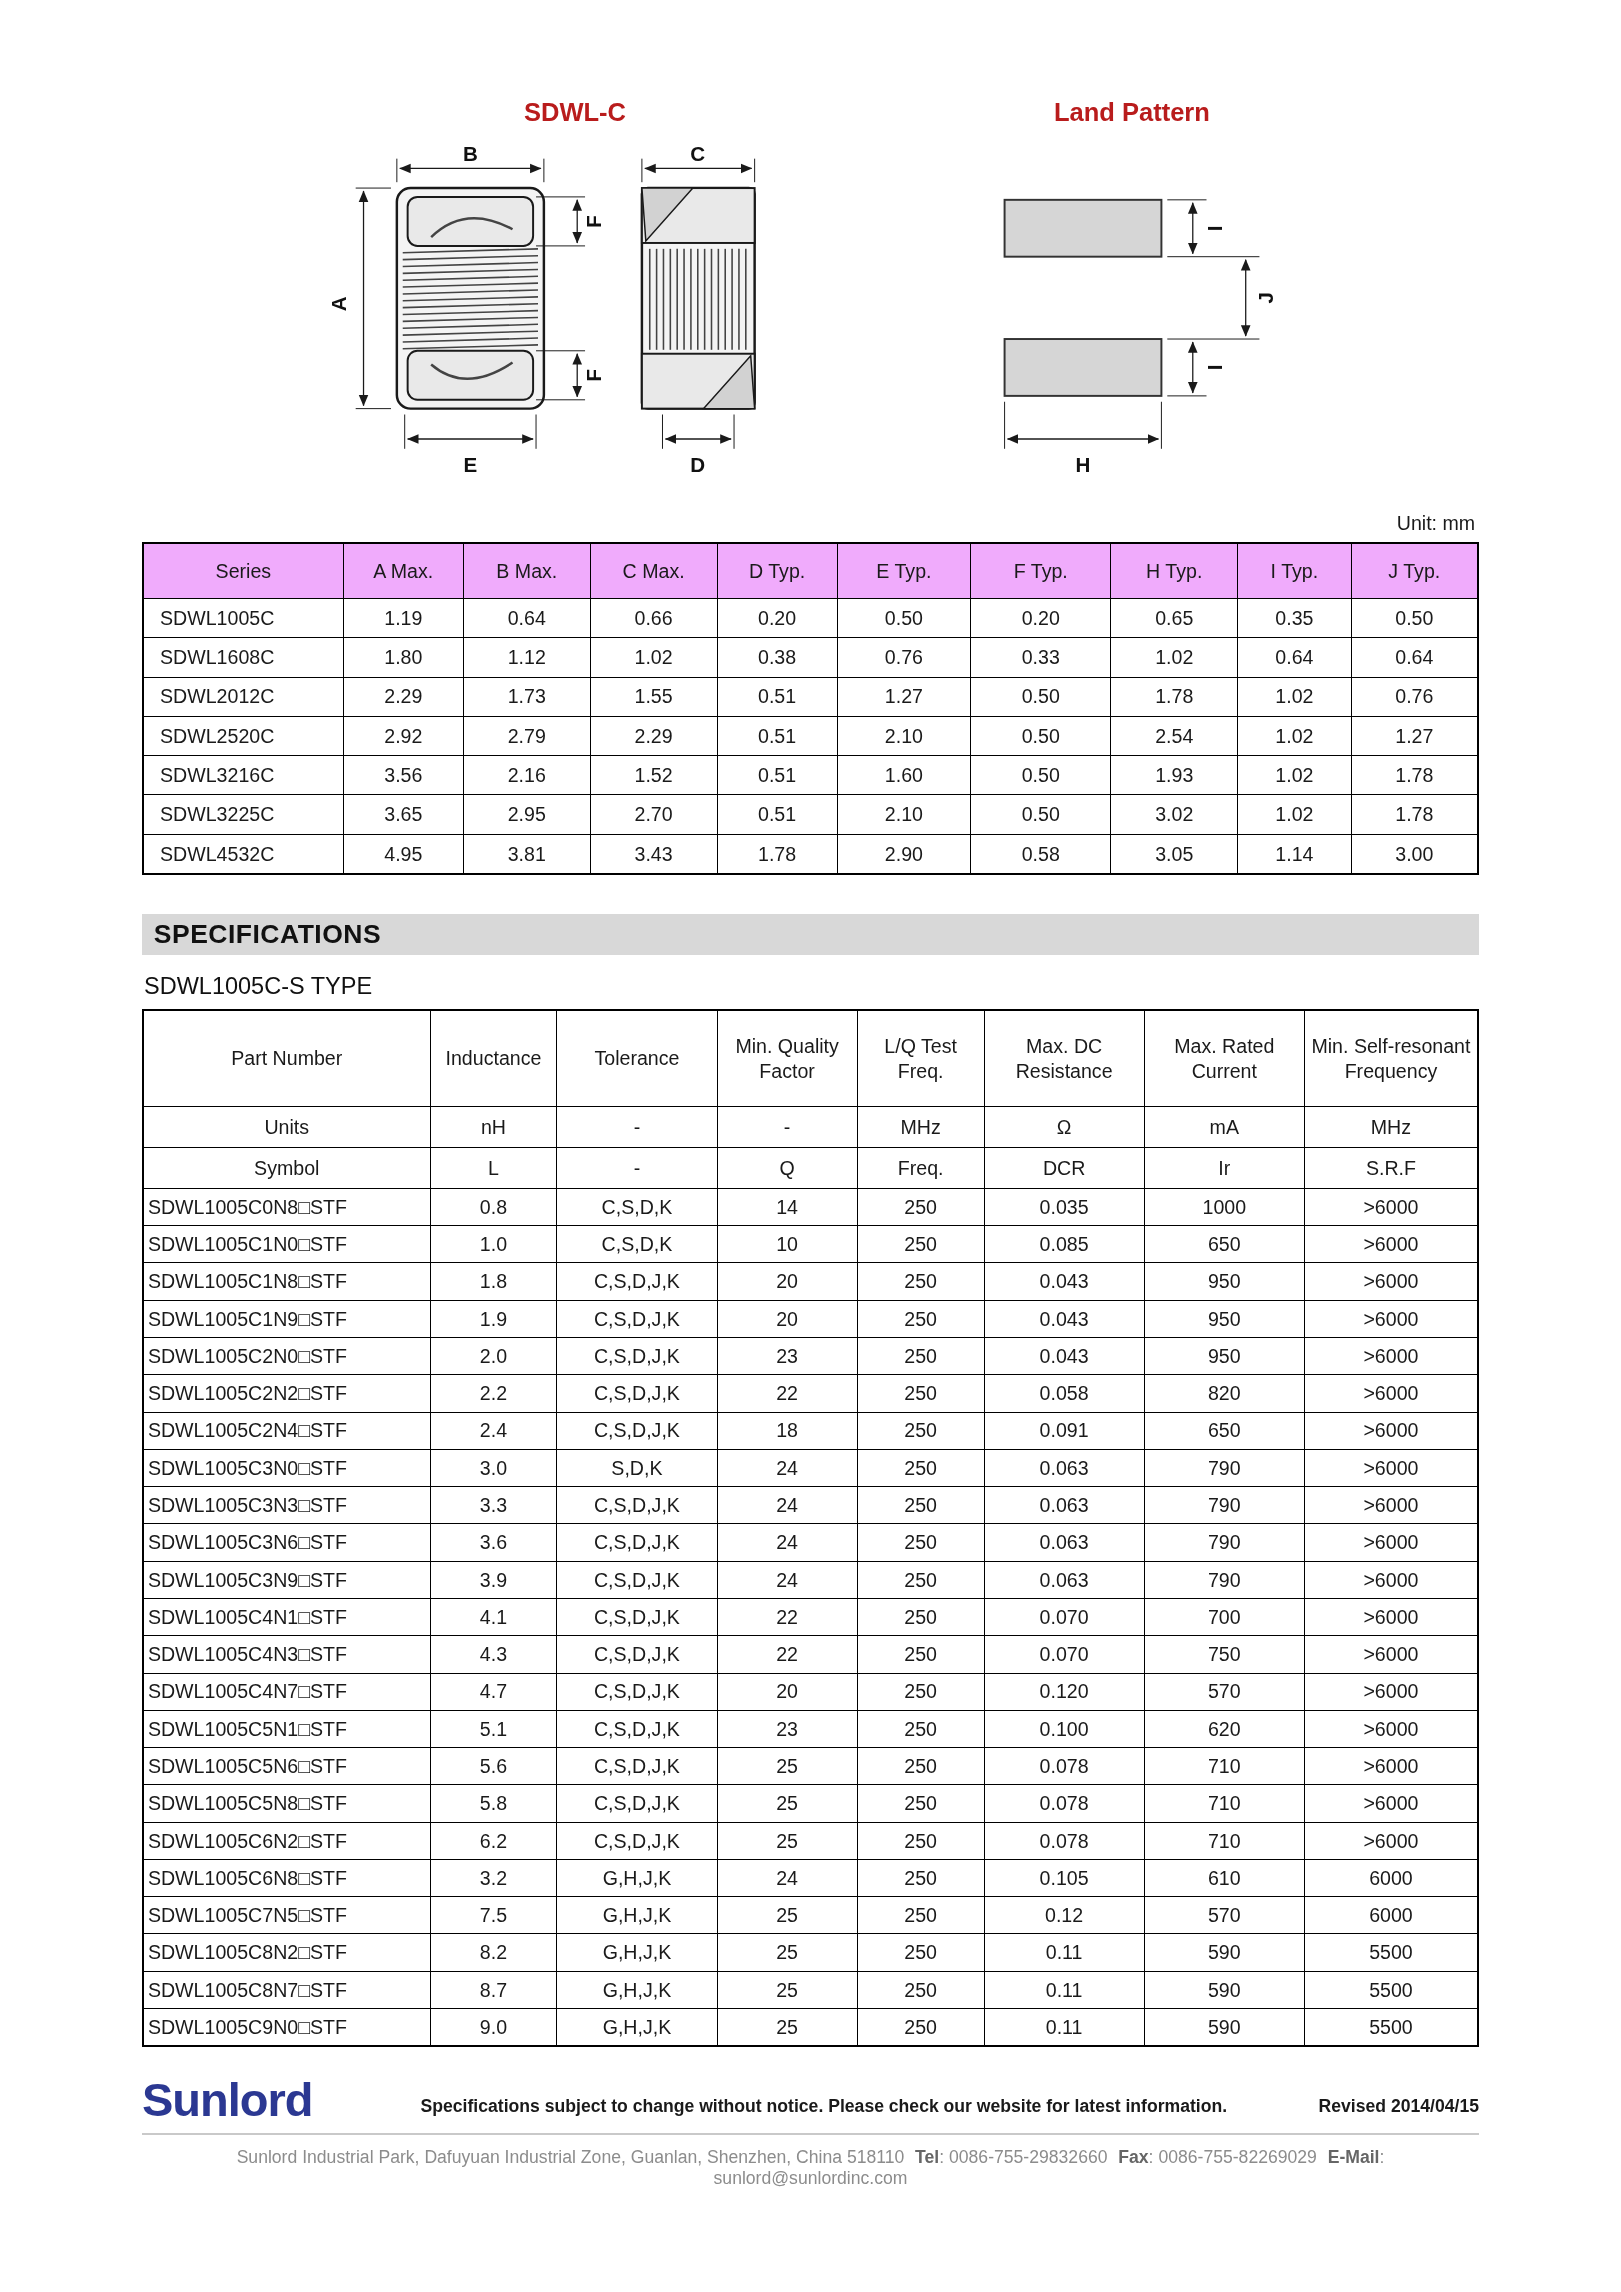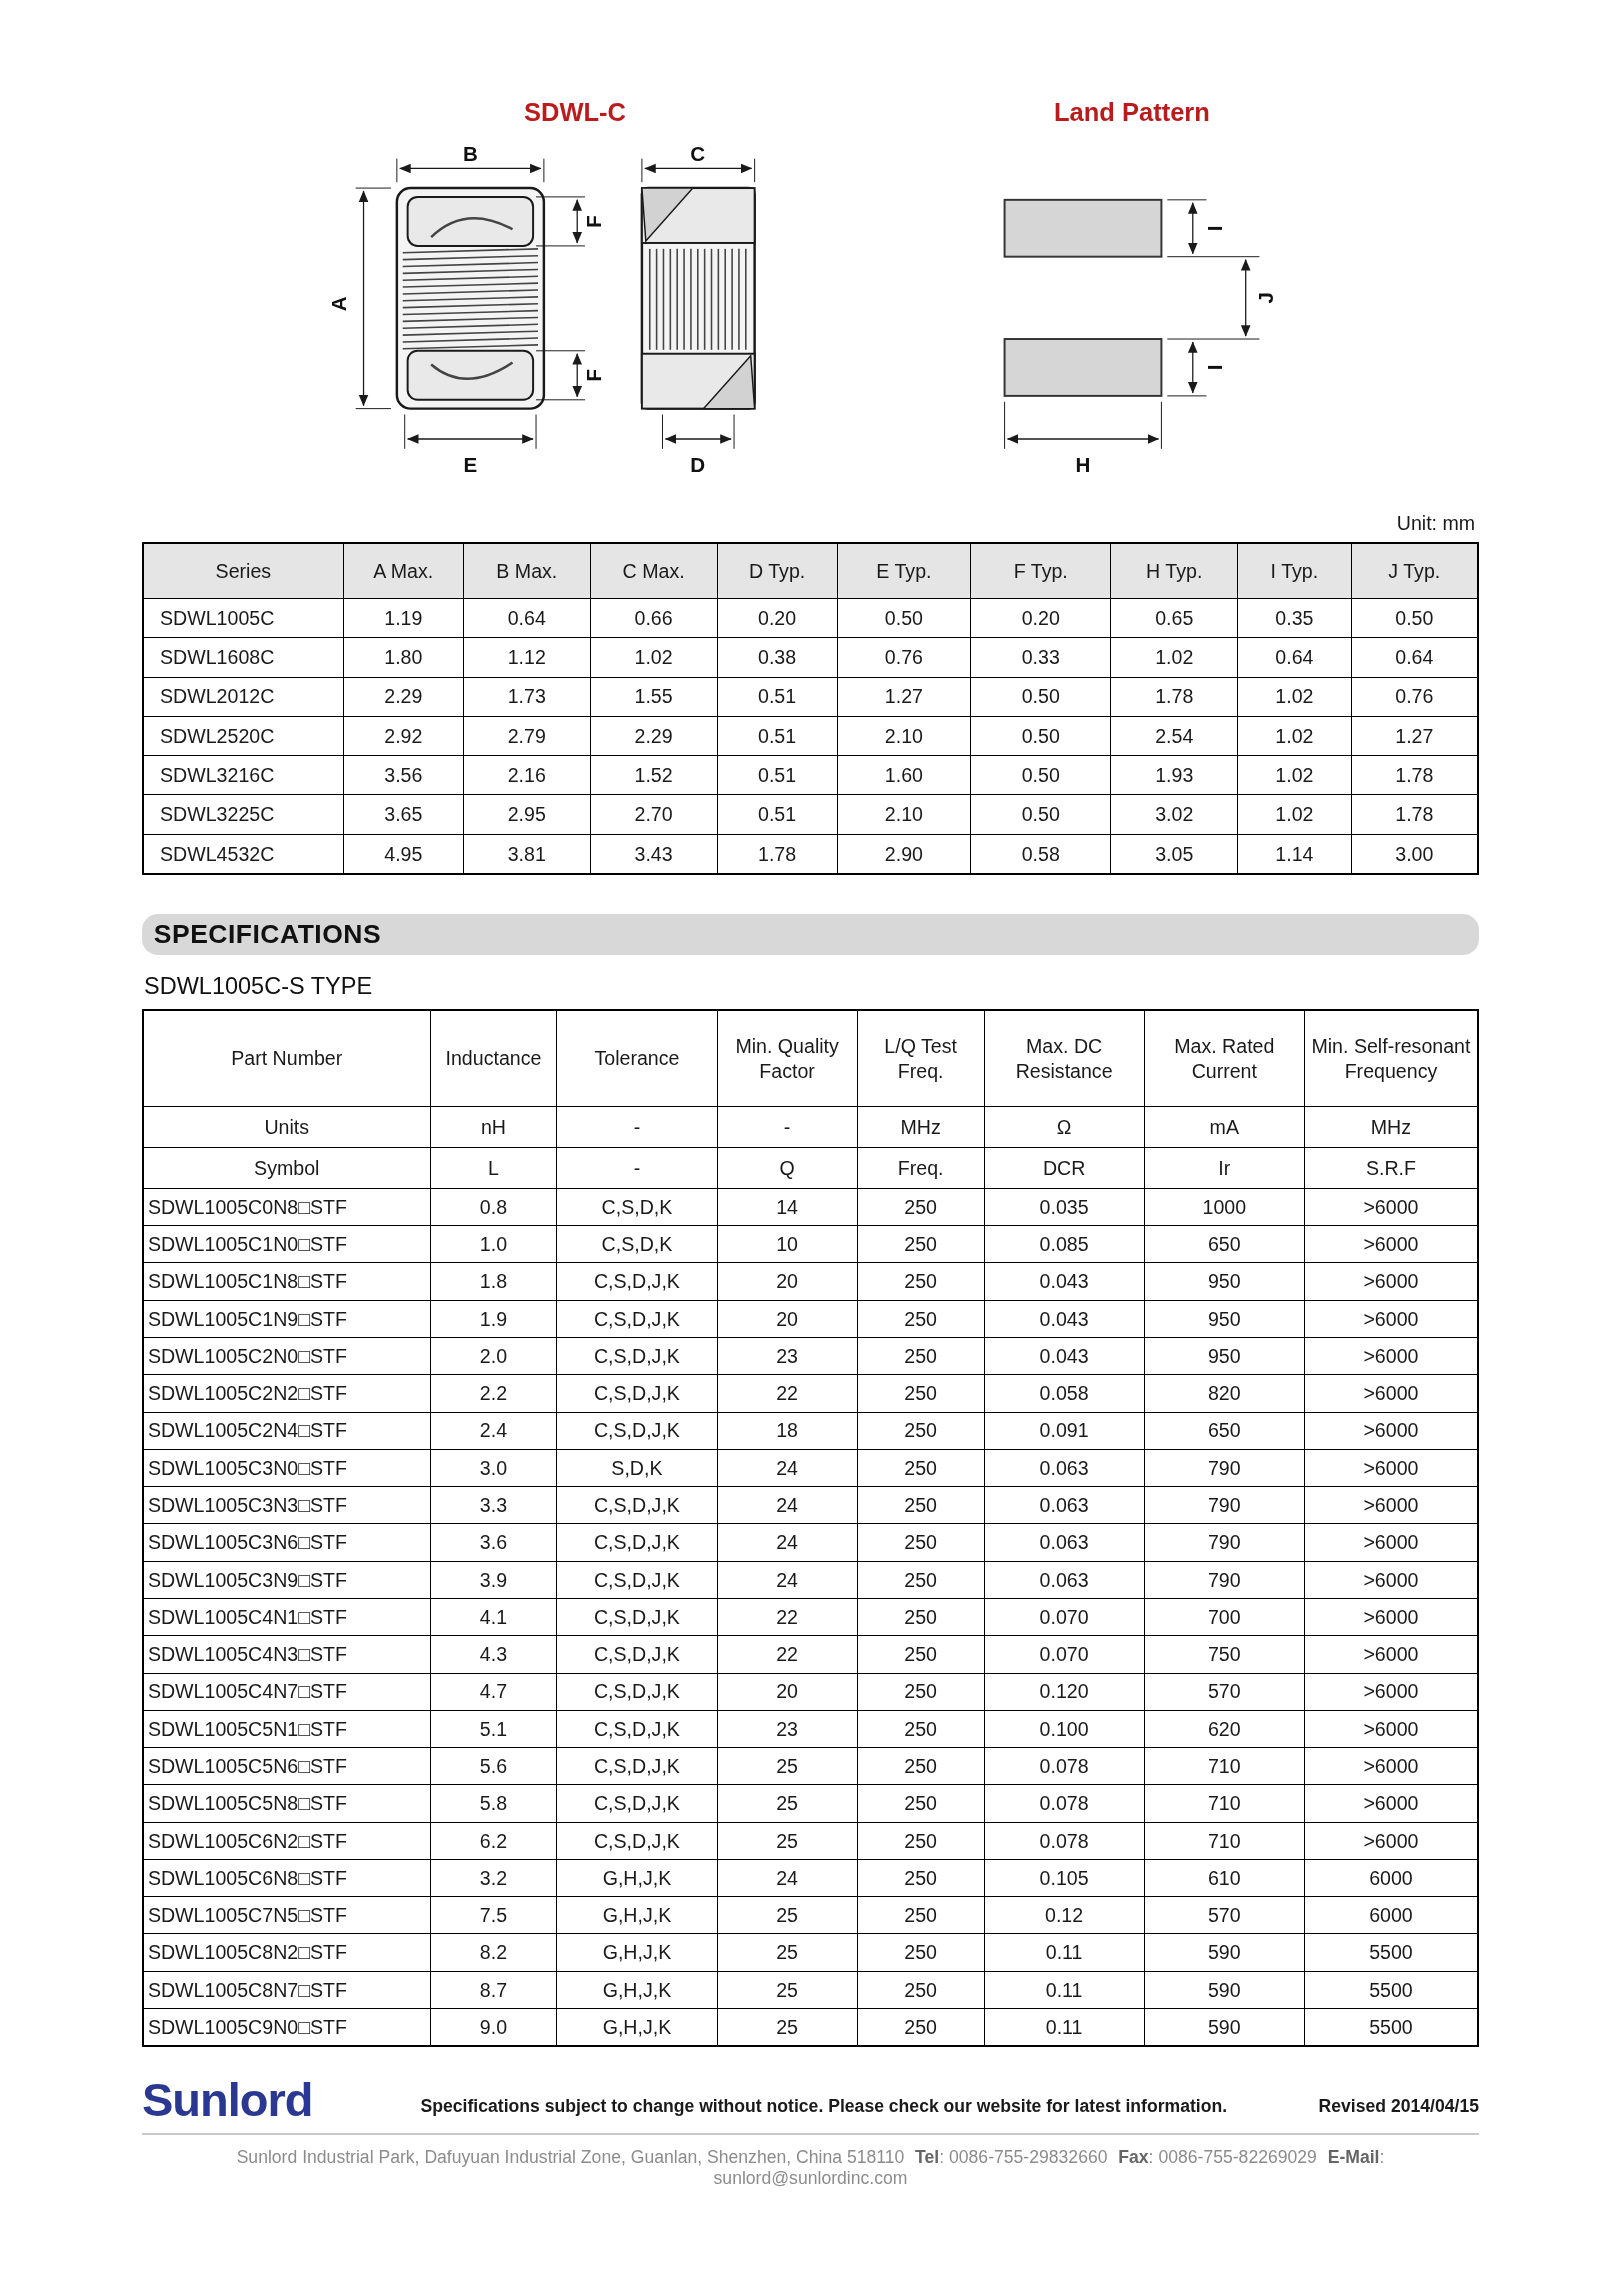--- a/index.html
+++ b/index.html
@@ -12,21 +12,21 @@
     overflow:hidden;
   }
   .content { width:1337px; margin:0 auto; padding-top:86px; }
 
   .section-bar {
     background:#d8d8d8;
     font-size:26.5px; font-weight:bold; letter-spacing:0.5px;
     padding:4.9px 11.8px 5.9px 11.8px;
     height:41px; color:#111;
   }
-  .specs-bar { margin-top:39px;border-radius:16px; }
+  .specs-bar { margin-top:39px; }
 
   .drawings { position:relative; height:412px; margin-top:5.9px; }
   .drawing-title { position:absolute; top:5.9px; font-size:25.5px; font-weight:bold; color:#b91c1c; }
   .drawings svg { position:absolute; left:0; top:47px; }
 
   .body-shape { fill:#f4f4f4; stroke:#1a1a1a; stroke-width:2.5; }
   .electrode { fill:#e9e9e9; stroke:#1a1a1a; stroke-width:2; }
   .flap { fill:#d2d2d2; stroke:#1a1a1a; stroke-width:1.5; }
   .pad { fill:#d6d6d6; stroke:#333333; stroke-width:2; }
   .coil line { stroke:#444444; stroke-width:1.6; }
@@ -36,21 +36,21 @@
   .lbl { font-size:21px; font-weight:bold; fill:#111111; text-anchor:middle;
          font-family:"Liberation Sans", sans-serif; }
 
   .unit-note { text-align:right; font-size:19.6px; margin-top:7.8px; padding-right:3.9px; }
 
   table { border-collapse:collapse; width:100%; table-layout:fixed; font-size:19.6px; }
   table { border:2px solid #000; }
   th, td { border:1px solid #000; text-align:center; vertical-align:middle;
            font-weight:normal; padding:5.9px 3.9px; line-height:24.5px; word-wrap:break-word; }
   .dims-table { margin-top:7.8px; }
-  .dims-table thead th { background:#e5e5e5; height:55px; }
+  .dims-table thead th { background:#f0abfc; height:55px; }
   .dims-table tbody td { padding:6.9px 3.9px; }
   tbody td:first-child { text-align:left; padding-left:16px; }
 
   .subtitle { font-size:23.5px; margin:17.6px 0 9.8px 2px; color:#111; }
 
   .spec-table tr.main-head th { height:96px; background:#ffffff; }
   .spec-table tr.meta td { height:41px; }
   .spec-table tbody td { height:37px; padding:5.9px 3.9px; }
 
   .footer-row { display:flex; align-items:flex-end; margin-top:29px; }

